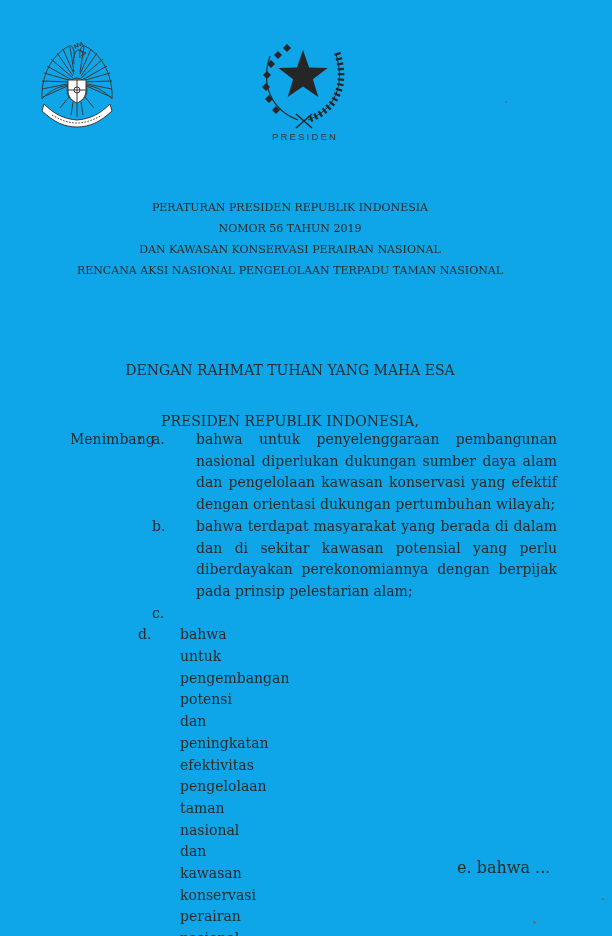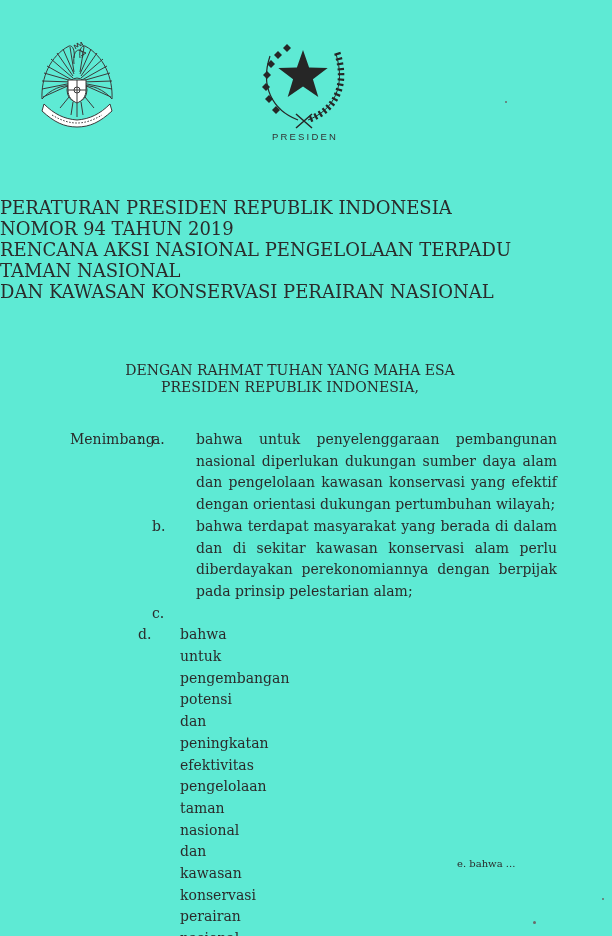--- a/index.html
+++ b/index.html
@@ -1,53 +1,53 @@
 <!DOCTYPE html>
 <html><head>
 <meta charset="utf-8">
 <style>
   * { margin:0; padding:0; box-sizing:border-box; }
   html,body { background:#e9e9e9; }
   .page {
     position:relative;
     width:612px; height:936px;
     margin:0 auto;
-    background:#5eead4;
+    background:#0ea5e9;
     color:#2b2b2b;
     font-family:"DejaVu Serif","Liberation Serif",serif;
     overflow:hidden;
   }
   svg { display:block; }
   .emblem-garuda { position:absolute; left:40px; top:42px; }
   .emblem-star   { position:absolute; left:258px; top:40px; }
   .letterhead {
     position:absolute; left:205px; top:131px; width:200px;
     text-align:center;
     font-family:"Liberation Sans",sans-serif;
     color:#333;
   }
   .letterhead .lh1 { font-size:9.5px; letter-spacing:2.2px; line-height:11px; }
   .letterhead .lh2 { font-size:9.5px; letter-spacing:1.1px; line-height:12px; }
   .title-block {
     position:absolute; left:0; top:197px; width:580px;
-    text-align:left;
-    font-size:18px; line-height:21px;
+    text-align:center;
+    font-size:11px; line-height:21px;
   }
   .centerline { position:absolute; left:0; width:580px; text-align:center; font-size:14px; }
   .invocation { top:362px; }
-  .authority  { top:379px; }
+  .authority  { top:413px; }
   .consider {
     position:absolute; left:70px; top:429px; width:487px;
     display:grid;
     grid-template-columns:68px 14px 16px 1fr;
     font-size:14px; line-height:21.7px;
   }
   .consider .cell { align-self:start; }
   .consider .txt  { text-align:justify;margin-left:28px; }
-  .catchword { position:absolute; left:457px; top:858px; font-size:10px; }
+  .catchword { position:absolute; left:457px; top:858px; font-size:16px; }
   .speck { position:absolute; background:#6a6a6a; border-radius:50%; }
   .sp1 { left:505px; top:101px; width:2px; height:2px; }
   .sp2 { left:533px; top:921px; width:3px; height:3px; }
   .sp3 { left:602px; top:898px; width:2px; height:2px; }
 </style>
 </head>
 <body>
 
 <div class="page">
 
@@ -121,38 +121,38 @@
       <path d="M38,74 L54,88 M54,74 L38,88" stroke="#262626" stroke-width="1.5"></path>
     </svg>
   </div>
 
   <div class="letterhead">
     <div class="lh1">PRESIDEN</div>
   </div>
 
   <div class="title-block">
     <div>PERATURAN PRESIDEN REPUBLIK INDONESIA</div>
-    <div>NOMOR 94 TAHUN 2019</div>
+    <div>NOMOR 56 TAHUN 2019</div>
+    <div>DAN KAWASAN KONSERVASI PERAIRAN NASIONAL</div>
     <div>RENCANA AKSI NASIONAL PENGELOLAAN TERPADU TAMAN NASIONAL</div>
-    <div>DAN KAWASAN KONSERVASI PERAIRAN NASIONAL</div>
   </div>
 
   <div class="centerline invocation">DENGAN RAHMAT TUHAN YANG MAHA ESA</div>
   <div class="centerline authority">PRESIDEN REPUBLIK INDONESIA,</div>
 
   <div class="consider">
     <div class="cell">Menimbang</div>
     <div class="cell">:</div>
     <div class="cell">a.</div>
     <div class="cell txt">bahwa untuk penyelenggaraan pembangunan nasional diperlukan dukungan sumber daya alam dan pengelolaan kawasan konservasi yang efektif dengan orientasi dukungan pertumbuhan wilayah;</div>
 
     <div class="cell"></div>
     <div class="cell"></div>
     <div class="cell">b.</div>
-    <div class="cell txt">bahwa terdapat masyarakat yang berada di dalam dan di sekitar kawasan konservasi alam perlu diberdayakan perekonomiannya dengan berpijak pada prinsip pelestarian alam;</div>
+    <div class="cell txt">bahwa terdapat masyarakat yang berada di dalam dan di sekitar kawasan potensial yang perlu diberdayakan perekonomiannya dengan berpijak pada prinsip pelestarian alam;</div>
 
     <div class="cell"></div>
     <div class="cell"></div>
     <div class="cell">c.</div>
 
     <div class="cell"></div>
     <div class="cell"></div>
     <div class="cell">d.</div>
     <div class="cell txt">bahwa untuk pengembangan potensi dan peningkatan efektivitas pengelolaan taman nasional dan kawasan konservasi perairan nasional, perlu disusun Rencana Aksi Nasional Pengelolaan Terpadu Taman Nasional dan Kawasan Konservasi Perairan Nasional Tahun 2010-2025;</div>
   </div>

